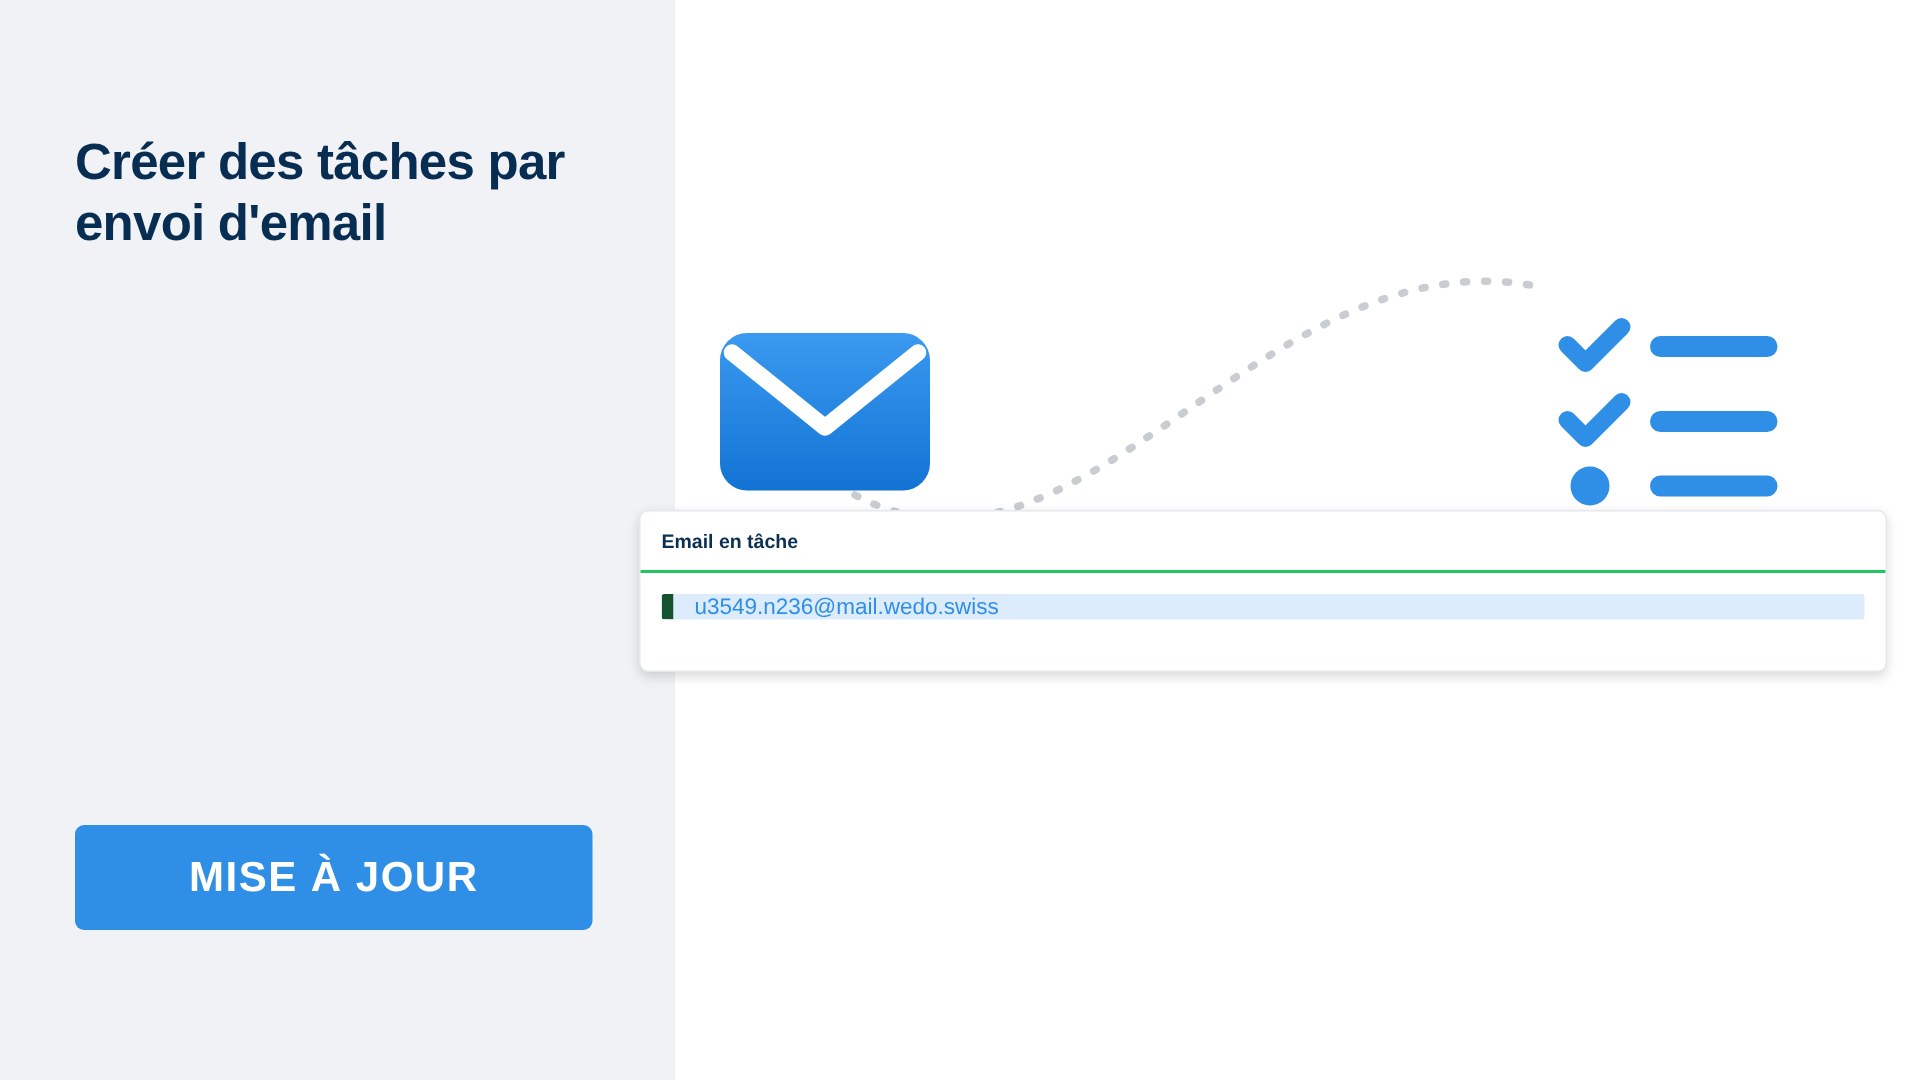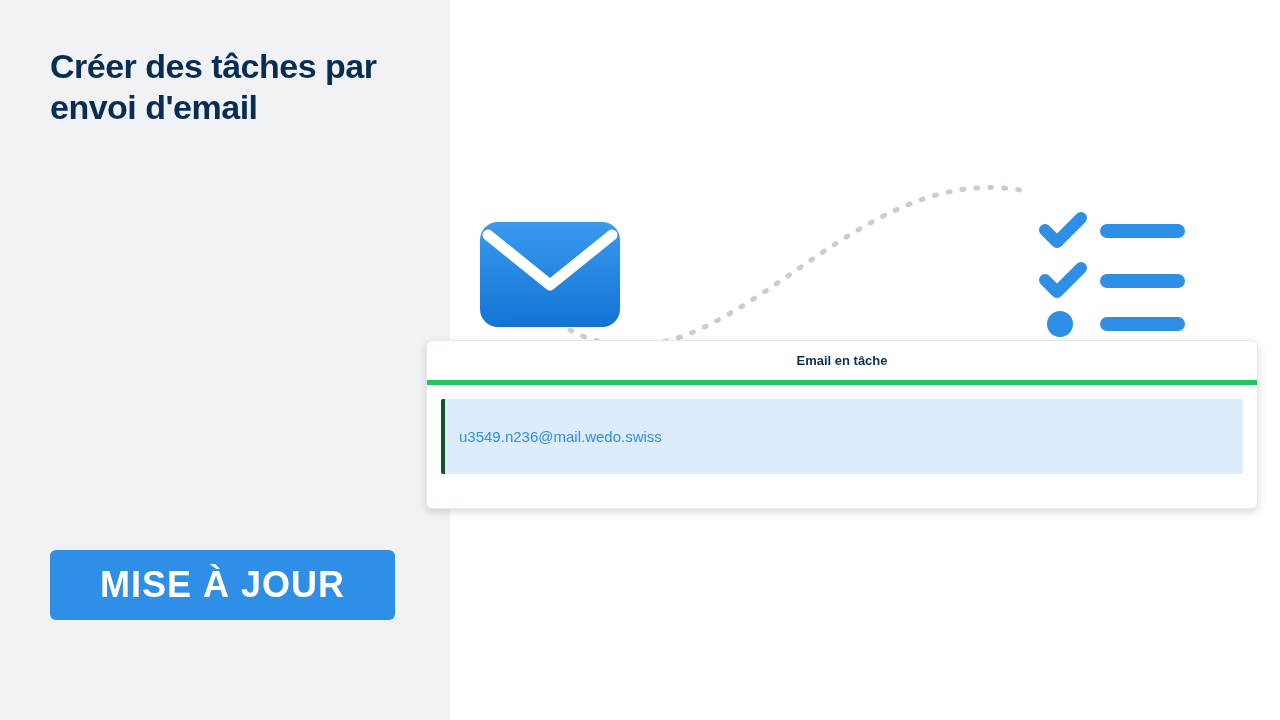--- a/index.html
+++ b/index.html
@@ -2,40 +2,40 @@
 <html><head>
 <meta charset="utf-8">
 <style>
   * { box-sizing: border-box; margin: 0; padding: 0; }
   html, body { width: 1280px; height: 720px; font-family: -apple-system, BlinkMacSystemFont, "Segoe UI", Helvetica, Arial, sans-serif; overflow: hidden; }
   .root { display: flex; width: 100%; height: 100%; }
   .left {
     width: 450px;
     height: 100%;
     background: #f0f2f5;
-    padding: 46px 50px 50px 50px;
+    padding: 88px 50px 50px 50px;
     display: flex;
     flex-direction: column;
     justify-content: space-between;
   }
   .title {
     font-size: 34px;
     font-weight: 700;
     color: #072d52;
     line-height: 1.2;
     letter-spacing: -0.5px;
   }
   .update-btn {
     background: #2f8fe6;
     color: #fff;
     border: none;
     border-radius: 6px;
     width: 345px;
     height: 70px;
-    font-size: 36px;
+    font-size: 28px;
     font-weight: 600;
     letter-spacing: 1px;
     cursor: pointer;
     margin-bottom: 50px;
   }
   .right {
     flex: 1;
     height: 100%;
     background: #fff;
     position: relative;
@@ -54,31 +54,30 @@
     width: 832px;
     background: #fff;
     border: 1px solid #e5e8ec;
     border-radius: 6px;
     box-shadow: 0 3px 8px rgba(0,0,0,0.15);
     font-size: 13px;
     color: #35516b;
   }
   .card-header {
     padding: 12px 14px;
-    border-bottom: 5px solid #22c55e;
+    border-bottom: 2px solid #22c55e;
     font-weight: 700;
     color: #0b3052;
-    text-align: center;
   }
   .card-body { padding: 14px 14px 18px 14px; }
   .card-desc { margin-bottom: 12px; color: #44586c; }
   .email-box {
     background: #dcecfc;
-    border-left: 4px solid #14532d;
-    padding: 29px 14px;
+    border-left: 8px solid #14532d;
+    padding: 0 14px;
     color: #2f8fe6;
     font-size: 15px;
     border-radius: 2px;
     margin-bottom: 16px;
   }
   .card-list { list-style: disc; padding-left: 34px; color: #44586c; }
   .card-list li { margin: 3px 0; font-size: 12.5px; }
 </style>
 </head>
 <body>

